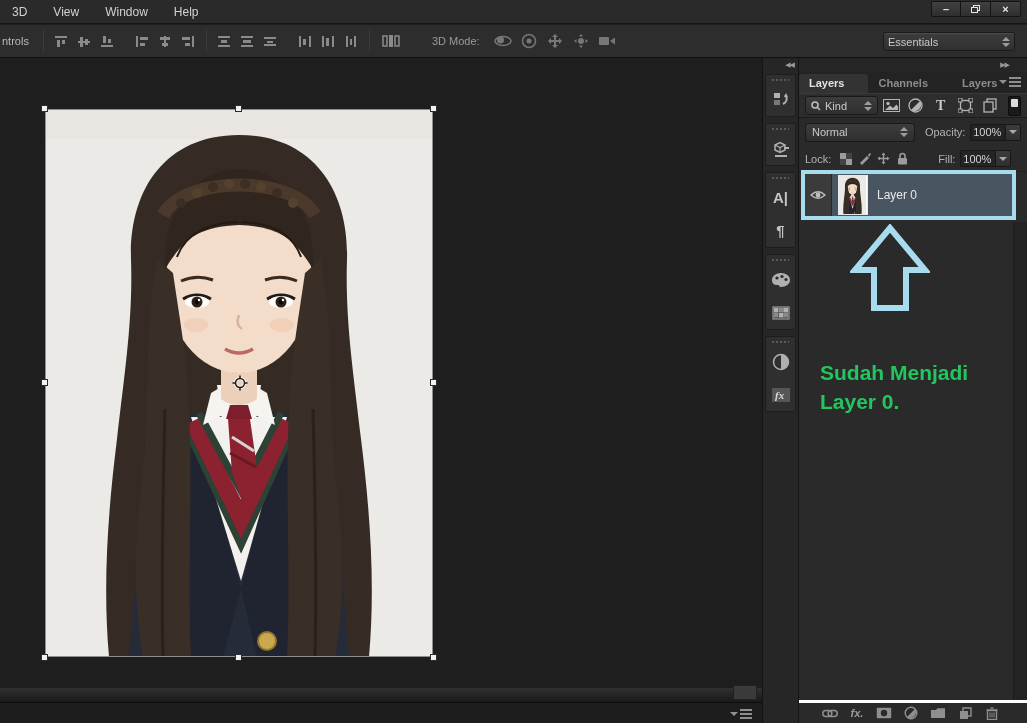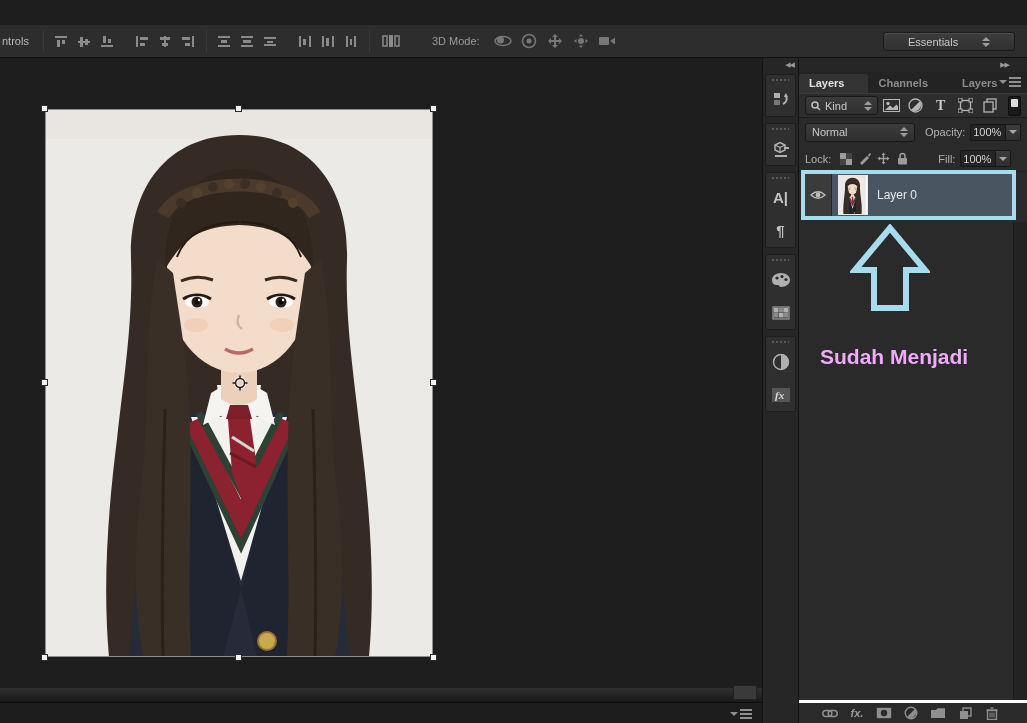--- a/index.html
+++ b/index.html
@@ -28,21 +28,21 @@
   .partial-label { color:#b9b9b9; font-size:11px; margin:0 8px 0 2px; }
   .vsep { width:1px; height:22px; background:#1a1a1a; border-right:1px solid #3b3b3b; margin:0 6px; }
   .tool-btn { width:23px; height:24px; display:flex; align-items:center; justify-content:center; }
   .tool-btn svg { display:block; }
   .grp-gap { width:12px; }
   .mode-label { color:#9a9a9a; font-size:11px; margin:0 10px 0 26px; }
   .mode-btn { width:26px; height:24px; display:flex; align-items:center; justify-content:center; }
   .workspace { position:absolute; right:12px; top:7px; width:132px; height:19px;
     background:linear-gradient(#3d3d3d,#303030); border:1px solid #1a1a1a; border-radius:3px;
     box-shadow:inset 0 1px 0 #4c4c4c; display:flex; align-items:center; color:#c9c9c9; font-size:11px;
-    padding:0 24px; }
+    padding:0 4px; }
   .updown { margin-left:auto; display:flex; flex-direction:column; gap:2px; }
   .updown i { display:block; width:0; height:0; border-left:4px solid transparent; border-right:4px solid transparent; }
   .updown .u { border-bottom:4px solid #9d9d9d; }
   .updown .d { border-top:4px solid #9d9d9d; }
 
   
   .canvas { position:absolute; left:0; top:58px; width:762px; height:665px; background:#1e1e1e; }
   .photo-wrap { position:absolute; left:45px; top:51px; width:388px; height:548px; }
   .photo-wrap svg.art { position:absolute; left:0; top:0; }
   .bbox { position:absolute; left:0; top:0; right:0; bottom:0; border:1px solid #8f8f8f; pointer-events:none; }
@@ -99,21 +99,21 @@
   .layer-sel-outline { position:absolute; left:2px; top:112px; width:215px; height:50px;
     border:4px solid #a6dcee; background:#4a5562; }
   .layer-row { position:absolute; inset:0; display:flex; align-items:center; }
   .eye-cell { width:27px; height:100%; display:flex; align-items:center; justify-content:center;
     border-right:1px solid rgba(0,0,0,0.35); background:#3b3b3b; }
   .layer-thumb { width:30px; height:40px; background:#fff; border:1.5px solid #e9e9e9; margin-left:6px;
     display:flex; overflow:hidden; }
   .layer-name { color:#e8e8e8; font-size:12px; margin-left:9px; }
   .annot-arrow { position:absolute; left:51px; top:166px; }
   .note { position:absolute; left:21px; font-weight:bold; font-size:21px; line-height:29px; }
-  .note-blue { top:284px; color:#f0abfc; }
+  .note-blue { top:300px; color:#22c55e; }
   .note-red { top:371px; color:#ee0404; }
   .panel-edge { position:absolute; right:0; top:164px; width:14px; height:478px; background:#232323;
     border-left:1px solid #1b1b1b; }
   .lp-bottom { position:absolute; left:0; bottom:0; width:228px; height:23px; background:#2a2a2a;
     border-top:3px solid #ffffff; display:flex; align-items:center; padding-left:22px; gap:9px; }
   .lb-ico { width:18px; height:16px; display:flex; align-items:center; justify-content:center; }
   .lb-ico .fx { color:#9a9a9a; font-style:italic; font-weight:bold; font-size:11px; }
 </style>
 </head>
 <body>
@@ -187,20 +187,36 @@
       <path d="M120,300 C118,380 116,470 118,548" stroke="#2a211b" stroke-width="3" fill="none"></path>
       <path d="M268,300 C270,380 272,470 270,548" stroke="#2a211b" stroke-width="3" fill="none"></path>
 
       <circle cx="222" cy="532" r="9" fill="#c9a84e" stroke="#94742f" stroke-width="2"></circle>
     </g>
   </defs>
 </svg>
 
 <div class="screen">
 
+  <div class="menubar">
+    <span class="menu-item">3D</span>
+    <span class="menu-item">View</span>
+    <span class="menu-item">Window</span>
+    <span class="menu-item">Help</span>
+    <div class="win-controls">
+      <div class="win-btn">–</div>
+      <div class="win-btn">
+        <span class="restore-glyph">
+            <span class="b1"></span>
+            <span class="b2"></span>
+          </span>
+      </div>
+      <div class="win-btn">×</div>
+    </div>
+  </div>
 
   <div class="optionsbar">
     <span class="partial-label">ntrols</span>
     <div class="vsep"></div>
 
     <span class="tool-btn">
         <svg width="14" height="13">
           <rect x="1" y="1" width="12" height="2" fill="#8a8a8a"></rect>
           <rect x="3" y="5" width="3" height="7" fill="#8a8a8a"></rect>
           <rect x="8" y="5" width="3" height="4" fill="#8a8a8a"></rect>
@@ -572,20 +588,21 @@
         <span class="layer-name">Layer 0</span>
       </div>
     </div>
 
     <svg class="annot-arrow" width="80" height="88">
       <polygon points="40,4 5,46 24,46 24,84 56,84 56,46 75,46" fill="none" stroke="#a6dcee" stroke-width="6" stroke-linejoin="miter"></polygon>
     </svg>
 
     <div class="note note-blue">
       <div>Sudah Menjadi</div>
+      <div>Layer 0.</div>
     </div>
 
     <div class="panel-edge"></div>
 
     <div class="lp-bottom">
       <span class="lb-ico">
           <svg width="16" height="9">
             <rect x="0.8" y="1.5" width="9" height="6" rx="3" fill="none" stroke="#8f8f8f" stroke-width="1.5"></rect>
             <rect x="6.2" y="1.5" width="9" height="6" rx="3" fill="none" stroke="#8f8f8f" stroke-width="1.5"></rect>
           </svg>

